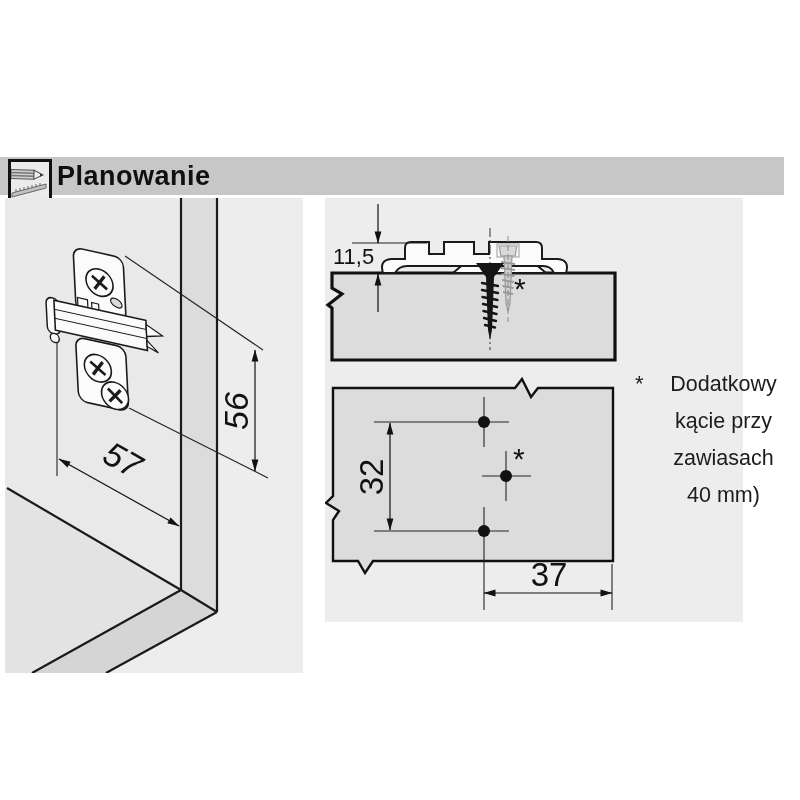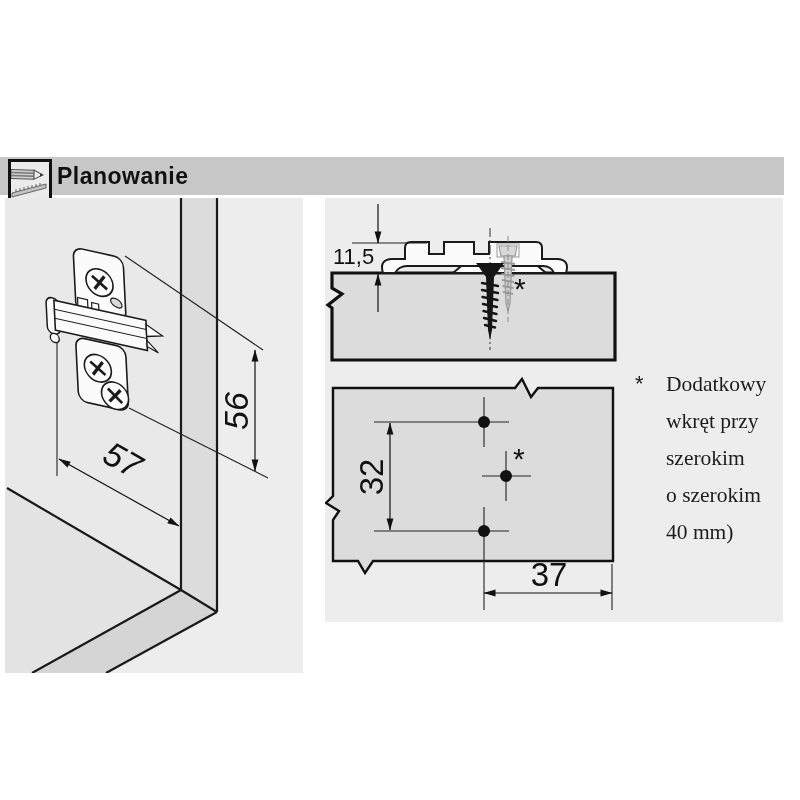--- a/index.html
+++ b/index.html
@@ -1,30 +1,30 @@
 <!DOCTYPE html>
 <html><head>
 <meta charset="utf-8">
 <style>
   html,body{margin:0;padding:0;background:#ffffff;}
   .page{position:relative;width:800px;height:800px;background:#ffffff;overflow:hidden;
         font-family:"Liberation Sans", sans-serif;}
   .header-bar{position:absolute;left:0;top:157px;width:784px;height:38px;background:#c7c7c7;}
   .header-title{position:absolute;left:57px;top:157px;height:38px;line-height:38px;
-        font-size:23px;font-weight:bold;color:#101010;letter-spacing:0.5px;}
+        font-size:27px;font-weight:bold;color:#101010;letter-spacing:0.5px;}
   .icon-box{position:absolute;left:8px;top:159px;width:44px;height:44px;background:#ebebeb;
         border:3px solid #111;box-sizing:border-box;}
   .panel{position:absolute;background:#ededed;}
   .panel-left{left:5px;top:198px;width:298px;height:475px;}
-  .panel-right{left:325px;top:198px;width:458px;height:424px;}
+  .panel-right{left:325px;top:198px;width:418px;height:424px;text-align:center;}
   .panel svg{position:absolute;left:0;top:0;}
   .footnote-marker{position:absolute;left:310px;top:173px;font-size:22px;color:#1c1c1c;}
   .footnote-text{position:absolute;left:341px;top:168px;width:115px;
         font-size:21.5px;line-height:37px;color:#1c1c1c;}
-  .fn-line{white-space:nowrap;font-family:Liberation Serif, serif;}
+  .fn-line{white-space:nowrap;}
   text{fill:#111;}
 </style>
 </head>
 <body>
 
 <div class="page">
 
   <div class="header-bar"></div>
   <div class="icon-box">
     <svg width="38" height="38" viewBox="0 0 38 38">
@@ -222,20 +222,19 @@
           <line x1="287" y1="366" x2="287" y2="412" stroke="#222" stroke-width="1.1"></line>
           <line x1="159" y1="395" x2="287" y2="395" stroke="#111" stroke-width="1.2" marker-start="url(#arR)" marker-end="url(#arR)"></line>
           <text x="224" y="388" text-anchor="middle" font-size="33">37</text>
         </g>
       </g>
     </svg>
 
     <div class="footnote-marker">*</div>
     <div class="footnote-text">
       <div class="fn-line">Dodatkowy</div>
-      <div class="fn-line">wkręt przy</div>
-      <div class="fn-line">szerokim</div>
-      <div class="fn-line">o szerokim</div>
+      <div class="fn-line">kącie przy</div>
+      <div class="fn-line">zawiasach</div>
       <div class="fn-line">40 mm)</div>
     </div>
   </div>
 
 </div>
 
 </body></html>

